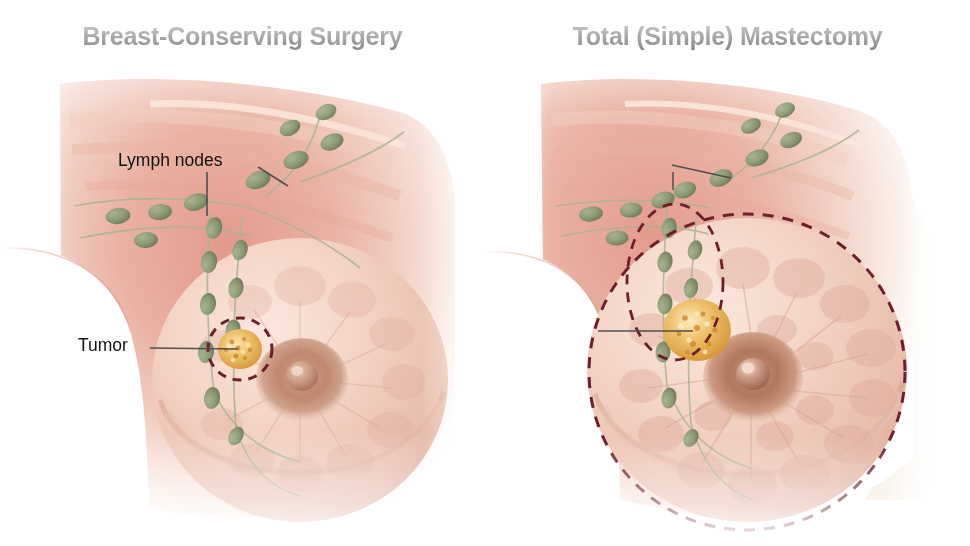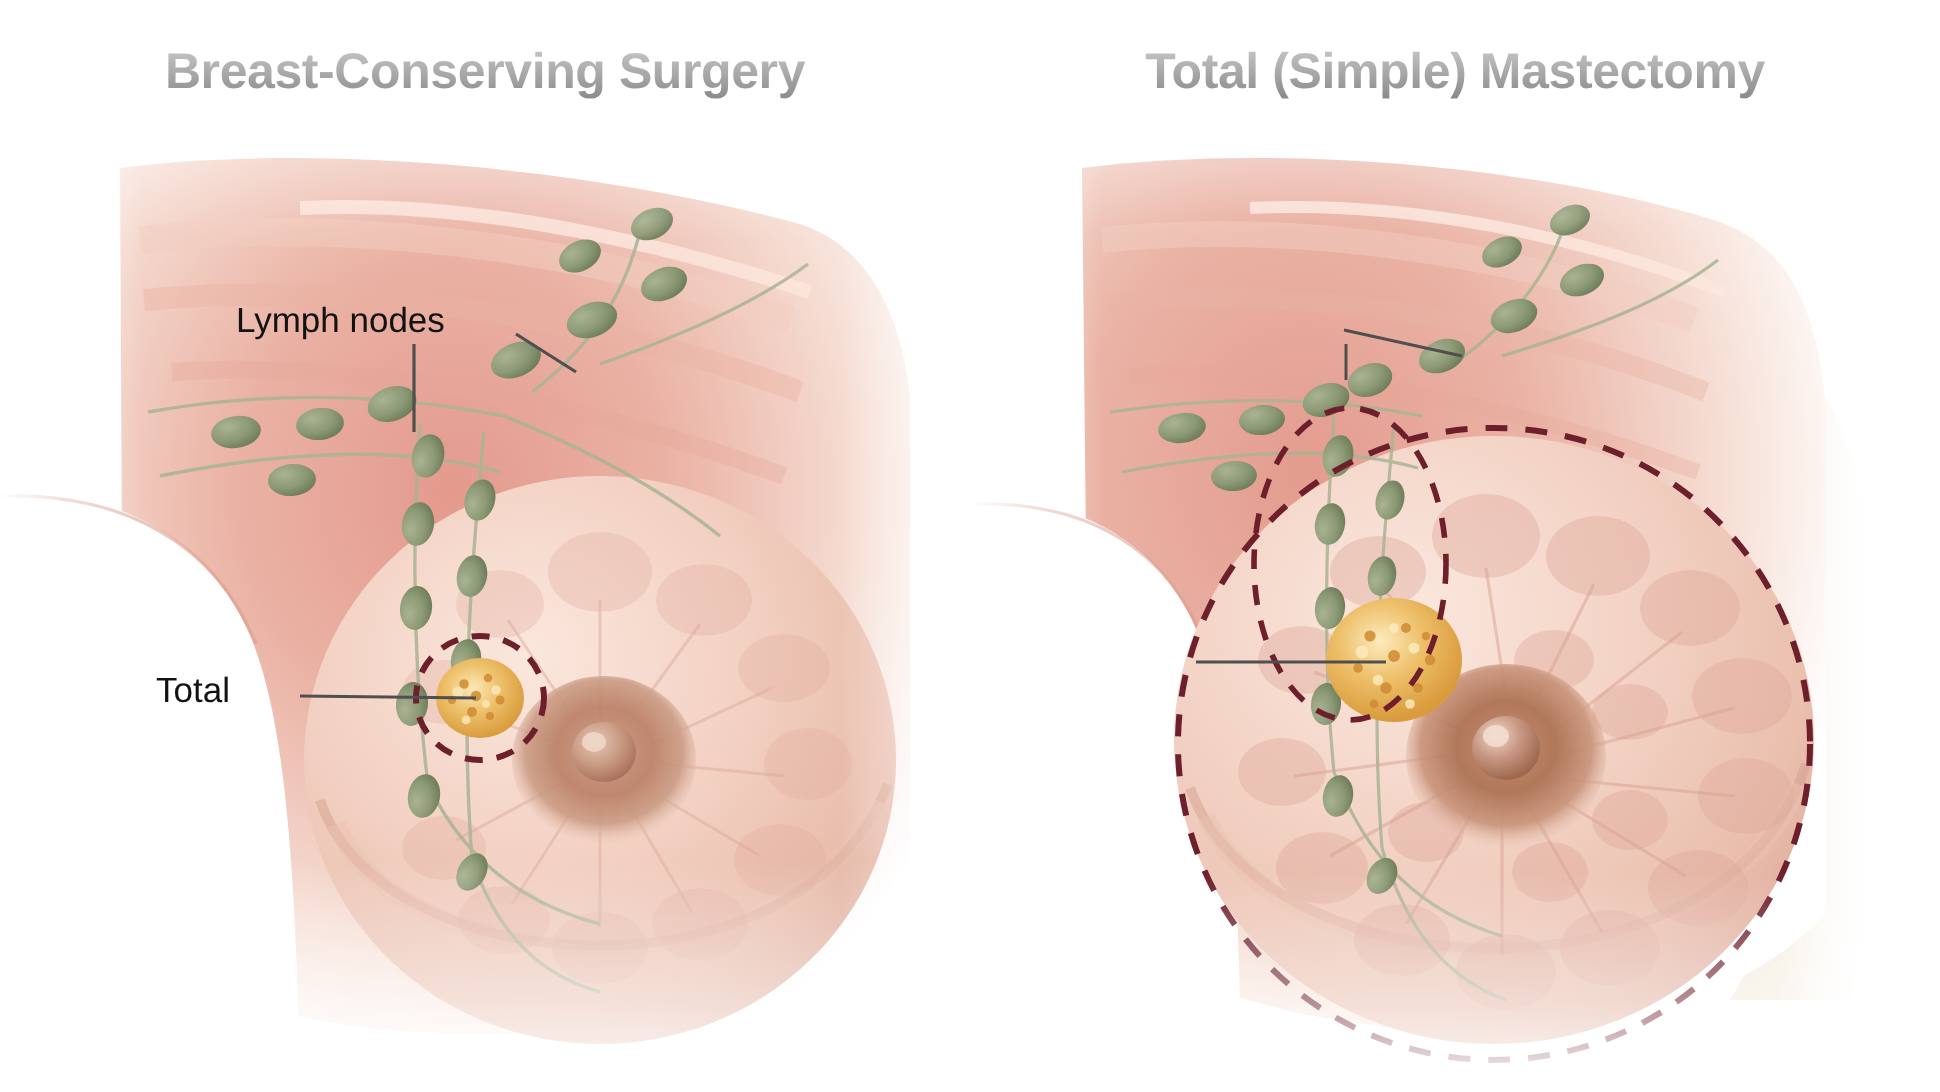--- a/index.html
+++ b/index.html
@@ -209,21 +209,21 @@
         <line x1="150" y1="348" x2="238" y2="349"></line>
       </g>
 
       <rect x="0" y="0" width="485" height="120" fill="url(#Lfadetop)"></rect>
       <rect x="0" y="430" width="485" height="116" fill="url(#Lfadebot)"></rect>
       <rect x="0" y="0" width="72" height="546" fill="url(#Lfadeleft)"></rect>
       <rect x="420" y="0" width="65" height="546" fill="url(#Lfaderight)"></rect>
     </svg>
 
     <div class="lbl lbl-lymph-l">Lymph nodes</div>
-    <div class="lbl lbl-tumor-l">Total</div>
+    <div class="lbl lbl-tumor-l">Tumor</div>
   </div>
 
   <div class="panel panel-right">
 
     <div class="panel-title">Total (Simple) Mastectomy</div>
 
     <svg class="art" viewBox="0 0 485 546">
       <defs>
         <radialGradient id="Rchest" cx="30%" cy="36%" r="76%">
           <stop offset="0%" stop-color="#e39c8e"></stop>

